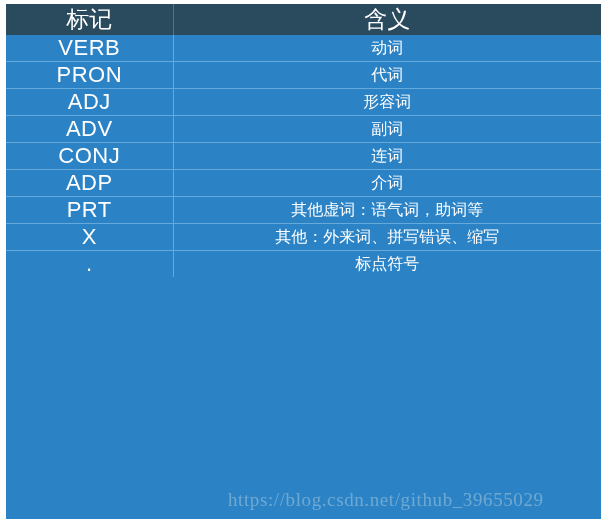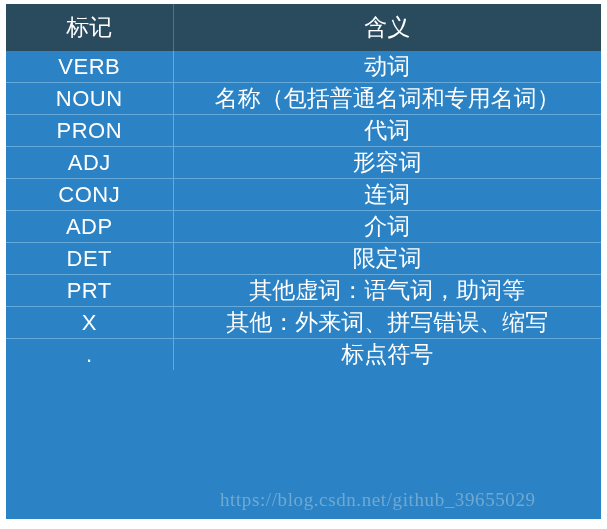--- a/index.html
+++ b/index.html
@@ -36,21 +36,21 @@
   thead tr.header-row {
     background: #2a4a5e;
   }
 
   thead th {
     color: #ffffff;
     font-size: 23px;
     font-weight: normal;
     text-align: center;
     height: 28px;
-    padding: 8px;
+    padding: 0;
     border: 0;
     vertical-align: middle;
   }
 
   thead th.th-tag {
     border-right: 1px solid #55707f;
   }
 
   tbody tr.data-row {
     background: #2b83c6;
@@ -73,27 +73,27 @@
   tbody tr.data-row:first-child td {
     border-top: 0;
   }
 
   tbody td.td-tag {
     border-right: 1px solid #65aada;
     letter-spacing: 0.5px;
   }
 
   tbody td.td-meaning {
-    font-size: 23px;
+    font-size: 16px;
   }
 
   
   #watermark {
     position: absolute;
-    left: 220px;
+    left: 228px;
     top: 489px;
     font-family: "Liberation Serif", "DejaVu Serif", serif;
     font-size: 19px;
     color: #6fa9d2;
     letter-spacing: 0.6px;
     white-space: nowrap;
     pointer-events: none;
     user-select: none;
   }
 </style>
@@ -111,42 +111,38 @@
         <th class="th-tag">标记</th>
         <th class="th-meaning">含义</th>
       </tr>
     </thead>
     <tbody id="table-body">
         <tr class="data-row">
           <td class="td-tag">VERB</td>
           <td class="td-meaning">动词</td>
         </tr>
         <tr class="data-row">
-          <td class="td-tag">NOUN</td>
-          <td class="td-meaning">名称（包括普通名词和专用名词）</td>
-        </tr>
-        <tr class="data-row">
           <td class="td-tag">PRON</td>
           <td class="td-meaning">代词</td>
         </tr>
         <tr class="data-row">
           <td class="td-tag">ADJ</td>
           <td class="td-meaning">形容词</td>
         </tr>
         <tr class="data-row">
+          <td class="td-tag">ADV</td>
+          <td class="td-meaning">副词</td>
+        </tr>
+        <tr class="data-row">
           <td class="td-tag">CONJ</td>
           <td class="td-meaning">连词</td>
         </tr>
         <tr class="data-row">
           <td class="td-tag">ADP</td>
           <td class="td-meaning">介词</td>
-        </tr>
-        <tr class="data-row">
-          <td class="td-tag">DET</td>
-          <td class="td-meaning">限定词</td>
         </tr>
         <tr class="data-row">
           <td class="td-tag">PRT</td>
           <td class="td-meaning">其他虚词：语气词，助词等</td>
         </tr>
         <tr class="data-row">
           <td class="td-tag">X</td>
           <td class="td-meaning">其他：外来词、拼写错误、缩写</td>
         </tr>
         <tr class="data-row">

